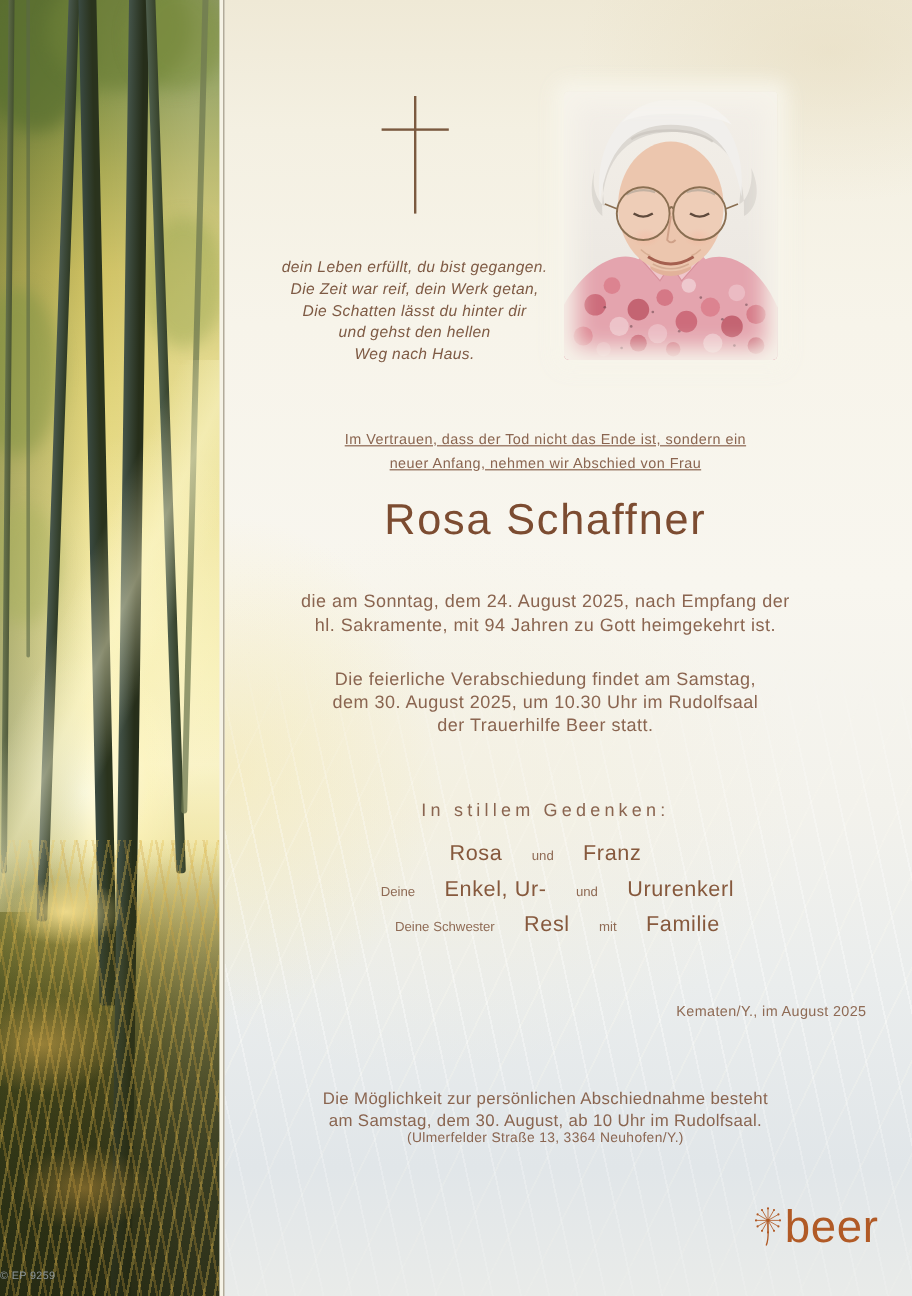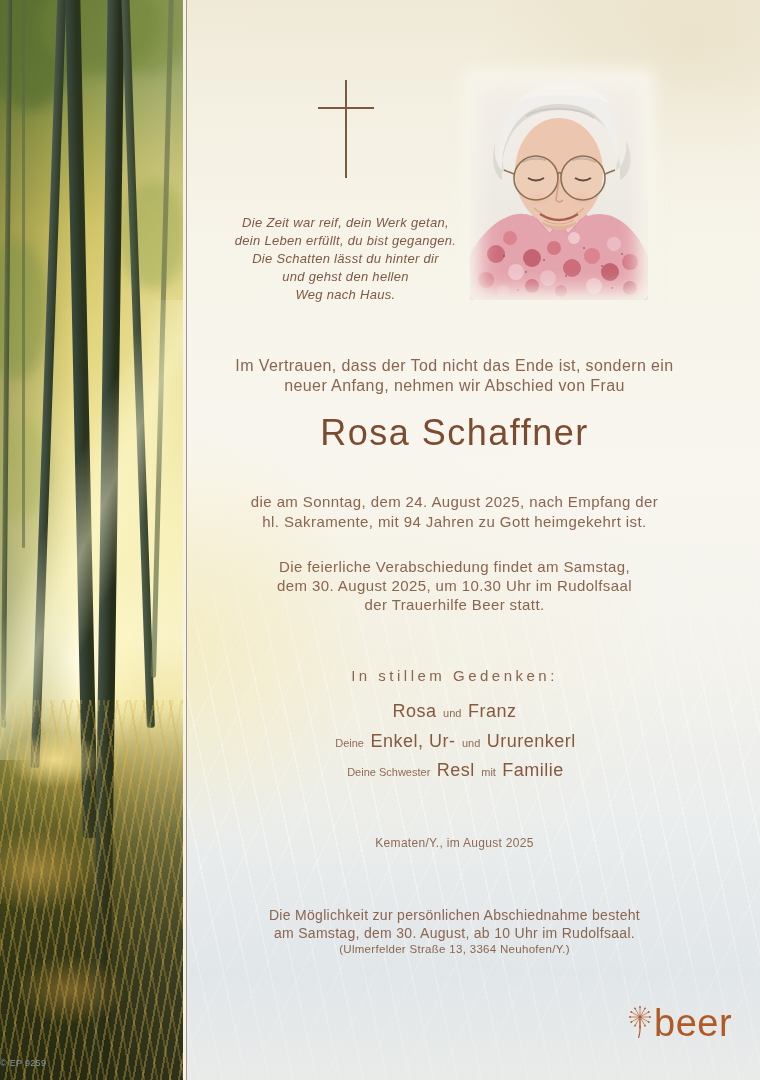--- a/index.html
+++ b/index.html
@@ -83,31 +83,31 @@
   .cross { position:absolute; }
   .cross .v { position:absolute; left:345px; top:80px;  width:2px;  height:98px; background:#7b5a40; }
   .cross .h { position:absolute; left:318px; top:107px; width:56px; height:2px;  background:#7b5a40; }
 
   
   .tblock { position:absolute; text-align:center; color:#8a6550; }
   .poem {
     left:218px; top:214px; width:255px;
     font-size:13px; line-height:18px; font-style:italic; color:#7e5a44; letter-spacing:.3px;
   }
-  .intro    { left:187px; top:356px; width:535px; font-size:16px; line-height:20px; letter-spacing:.4px; }
+  .intro    { left:187px; top:356px; width:535px; font-size:12px; line-height:20px; letter-spacing:.4px;text-decoration:underline; }
   .name     { left:187px; top:412px; width:535px; font-size:36px; font-weight:400; color:#7c4c31; letter-spacing:1.5px; }
   .death    { left:187px; top:492px; width:535px; font-size:15px; line-height:20px; letter-spacing:.4px; }
   .ceremony { left:187px; top:557px; width:535px; font-size:15px; line-height:19px; letter-spacing:.4px; }
   .gedenken { left:187px; top:667px; width:535px; font-size:15px; letter-spacing:3.5px; }
   .mourner1 { left:187px; top:701px; width:535px; }
   .mourner2 { left:187px; top:731px; width:535px; }
   .mourner3 { left:187px; top:760px; width:535px; }
   .m-lg { font-size:18px; color:#86593d; letter-spacing:.5px; }
-  .m-sm { font-size:11px; color:#8f6b55; margin:0 2px; }
-  .placedate{ left:187px; top:836px; width:535px; font-size:12px; letter-spacing:.3px; color:#8f6b55; }
+  .m-sm { font-size:11px; color:#8f6b55; margin:0 20px; }
+  .placedate{ left:187px; top:836px; width:535px; font-size:12px; letter-spacing:.3px; color:#8f6b55;text-align:right; }
   .farewell { left:187px; top:906px; width:535px; font-size:14px; line-height:18px; letter-spacing:.3px; }
   .farewell .small { font-size:11.5px; line-height:15px; }
 
   
   .photo {
     position:absolute; left:470px; top:76px; width:178px; height:224px;
     border-radius:4px; overflow:hidden;
     box-shadow:0 0 16px 8px rgba(247,244,234,.95), inset 0 0 0 0 transparent;
   }
   .photo::after {
@@ -149,22 +149,22 @@
     <div class="floor"></div>
   </div>
   <div class="divider"></div>
 
   <div class="cross">
     <span class="v"></span>
     <span class="h"></span>
   </div>
 
   <div class="tblock poem">
+    <div>dein Leben erfüllt, du bist gegangen.</div>
     <div>Die Zeit war reif, dein Werk getan,</div>
-    <div>dein Leben erfüllt, du bist gegangen.</div>
     <div>Die Schatten lässt du hinter dir</div>
     <div>und gehst den hellen</div>
     <div>Weg nach Haus.</div>
   </div>
 
   <div class="photo">
     <svg width="178" height="224" viewBox="0 0 178 224" xmlns="http://www.w3.org/2000/svg">
       <defs>
         <linearGradient id="bgg" x1="0" y1="0" x2="0" y2="1">
           <stop offset="0" stop-color="#f3efe8"></stop>

